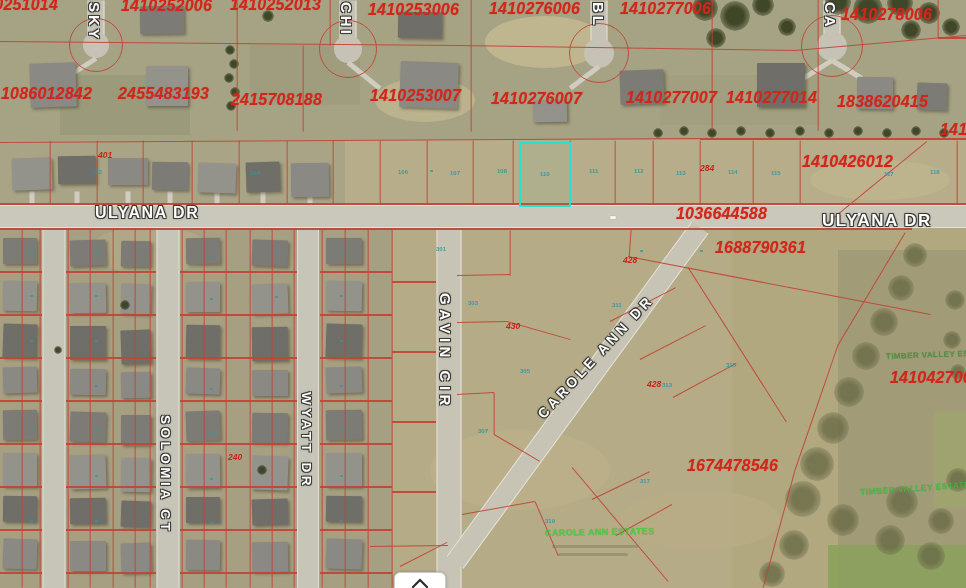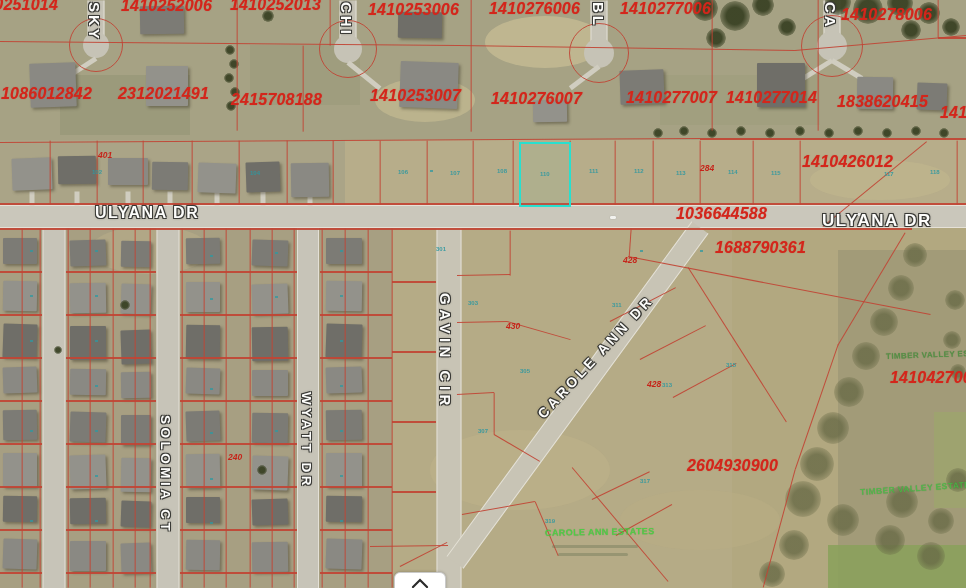--- a/index.html
+++ b/index.html
@@ -371,32 +371,32 @@
     <div class="lbl-teal" style="left: 545px; top: 518px;">319</div>
     <div class="lbl-teal" style="left: 436px; top: 246px;">301</div>
     <div class="lbl-red" style="left: -33px; top: -4px;">1410251014</div>
     <div class="lbl-red" style="left: 121px; top: -3px;">1410252006</div>
     <div class="lbl-red" style="left: 230px; top: -4px;">1410252013</div>
     <div class="lbl-red" style="left: 368px; top: 1px;">1410253006</div>
     <div class="lbl-red" style="left: 489px; top: 0px;">1410276006</div>
     <div class="lbl-red" style="left: 620px; top: 0px;">1410277006</div>
     <div class="lbl-red" style="left: 841px; top: 6px;">1410278006</div>
     <div class="lbl-red" style="left: 1px; top: 85px;">1086012842</div>
-    <div class="lbl-red" style="left: 118px; top: 85px;">2312021491</div>
+    <div class="lbl-red" style="left: 118px; top: 85px;">2455483193</div>
     <div class="lbl-red" style="left: 231px; top: 91px;">2415708188</div>
     <div class="lbl-red" style="left: 370px; top: 87px;">1410253007</div>
     <div class="lbl-red" style="left: 491px; top: 90px;">1410276007</div>
     <div class="lbl-red" style="left: 626px; top: 89px;">1410277007</div>
     <div class="lbl-red" style="left: 726px; top: 89px;">1410277014</div>
     <div class="lbl-red" style="left: 837px; top: 93px;">1838620415</div>
-    <div class="lbl-red" style="left: 940px; top: 104px;">141</div>
+    <div class="lbl-red" style="left: 940px; top: 121px;">141</div>
     <div class="lbl-red" style="left: 802px; top: 153px;">1410426012</div>
     <div class="lbl-red" style="left: 676px; top: 205px;">1036644588</div>
     <div class="lbl-red" style="left: 715px; top: 239px;">1688790361</div>
-    <div class="lbl-red" style="left: 687px; top: 457px;">2604930900</div>
+    <div class="lbl-red" style="left: 687px; top: 457px;">1674478546</div>
     <div class="lbl-red" style="left: 890px; top: 369px;">1410427006</div>
     <div class="lbl-red-sm" style="left: 98px; top: 150px;">401</div>
     <div class="lbl-red-sm" style="left: 700px; top: 163px;">284</div>
     <div class="lbl-red-sm" style="left: 623px; top: 255px;">428</div>
     <div class="lbl-red-sm" style="left: 506px; top: 321px;">430</div>
     <div class="lbl-red-sm" style="left: 647px; top: 379px;">428</div>
     <div class="lbl-red-sm" style="left: 228px; top: 452px;">240</div>
     <div class="lbl-street" style="left: 95px; top: 204px; font-size: 16px; letter-spacing: 1.5px;">ULYANA DR</div>
     <div class="lbl-street" style="left: 822px; top: 211px; font-size: 17px; letter-spacing: 1.5px;">ULYANA DR</div>
     <div class="lbl-street" style="left: 103px; top: 2px; font-size: 15px; letter-spacing: 3px; transform-origin: 0px 0px; transform: rotate(90deg);">SKY</div>

